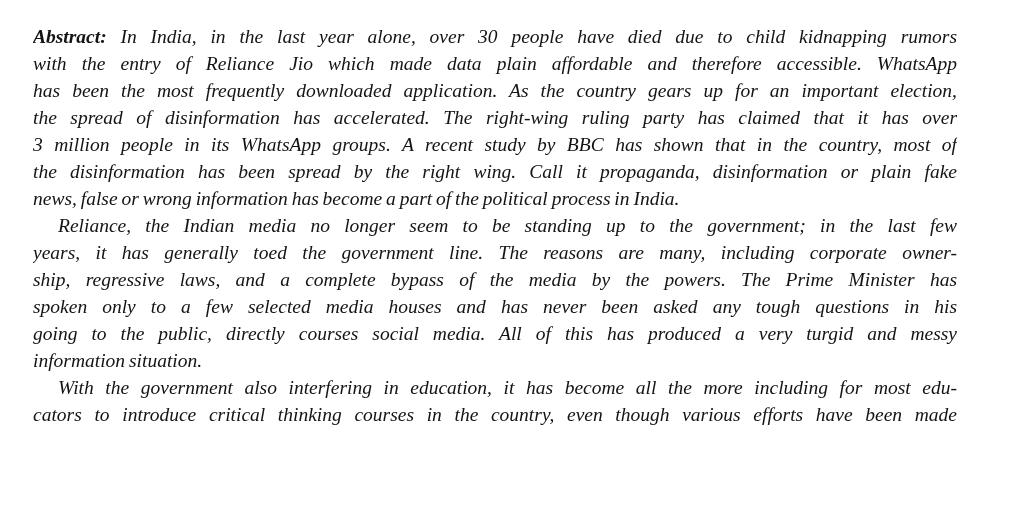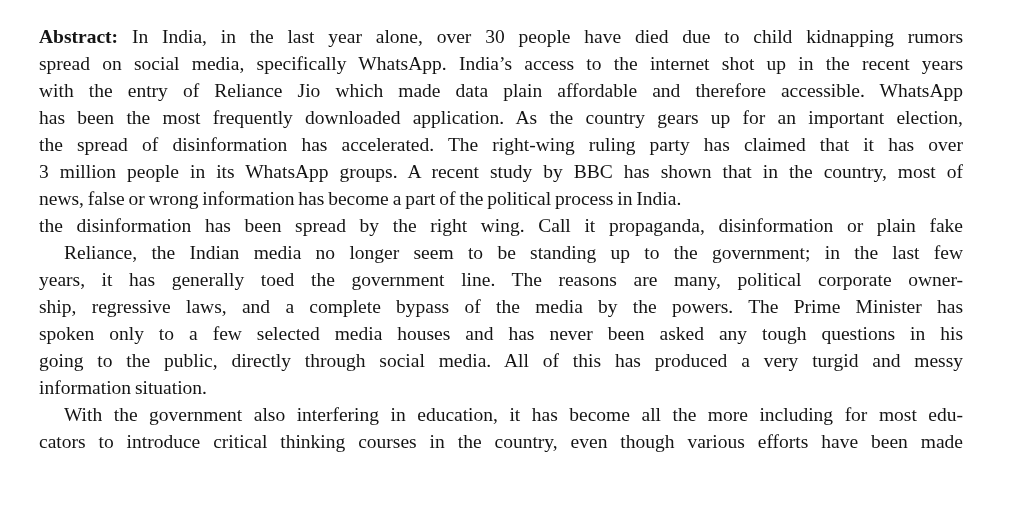--- a/index.html
+++ b/index.html
@@ -8,27 +8,28 @@
     background: #ffffff;
   }
   body {
     width: 1024px;
     height: 528px;
     overflow: hidden;
     position: relative;
   }
   .page {
     position: absolute;
-    left: 39px;
+    left: 33px;
     top: 23px;
     width: 924px;
     font-family: "Liberation Serif", "DejaVu Serif", serif;
     font-size: 19.5px;
     color: #141414;
     word-spacing: -1px;
+    font-style: italic;
   }
   .paragraph {
     margin: 0;
     padding: 0;
   }
   .line {
     height: 27px;
     line-height: 27px;
     white-space: normal;
     overflow: hidden;
@@ -46,33 +47,32 @@
   .line strong {
     font-weight: bold;
   }
 </style>
 </head>
 <body>
 
 <div class="page">
   <section class="paragraph">
       <div class="line"><strong>Abstract:</strong> In India, in the last year alone, over 30 people have died due to child kidnapping rumors</div>
-      <div class="line">spread on social media, specifically WhatsApp. India’s access to the internet shot up in the recent years</div>
       <div class="line">with the entry of Reliance Jio which made data plain affordable and therefore accessible. WhatsApp</div>
       <div class="line">has been the most frequently downloaded application. As the country gears up for an important election,</div>
       <div class="line">the spread of disinformation has accelerated. The right-wing ruling party has claimed that it has over</div>
       <div class="line">3 million people in its WhatsApp groups. A recent study by BBC has shown that in the country, most of</div>
+      <div class="line">the disinformation has been spread by the right wing. Call it propaganda, disinformation or plain fake</div>
       <div class="line last">news, false or wrong information has become a part of the political process in India.</div>
-      <div class="line">the disinformation has been spread by the right wing. Call it propaganda, disinformation or plain fake</div>
     </section>
   <section class="paragraph">
       <div class="line indent">Reliance, the Indian media no longer seem to be standing up to the government; in the last few</div>
-      <div class="line">years, it has generally toed the government line. The reasons are many, political corporate owner-</div>
+      <div class="line">years, it has generally toed the government line. The reasons are many, including corporate owner-</div>
       <div class="line">ship, regressive laws, and a complete bypass of the media by the powers. The Prime Minister has</div>
       <div class="line">spoken only to a few selected media houses and has never been asked any tough questions in his</div>
-      <div class="line">going to the public, directly through social media. All of this has produced a very turgid and messy</div>
+      <div class="line">going to the public, directly courses social media. All of this has produced a very turgid and messy</div>
       <div class="line last">information situation.</div>
     </section>
   <section class="paragraph">
       <div class="line indent">With the government also interfering in education, it has become all the more including for most edu-</div>
       <div class="line">cators to introduce critical thinking courses in the country, even though various efforts have been made</div>
     </section>
 </div>
 
 </body></html>

